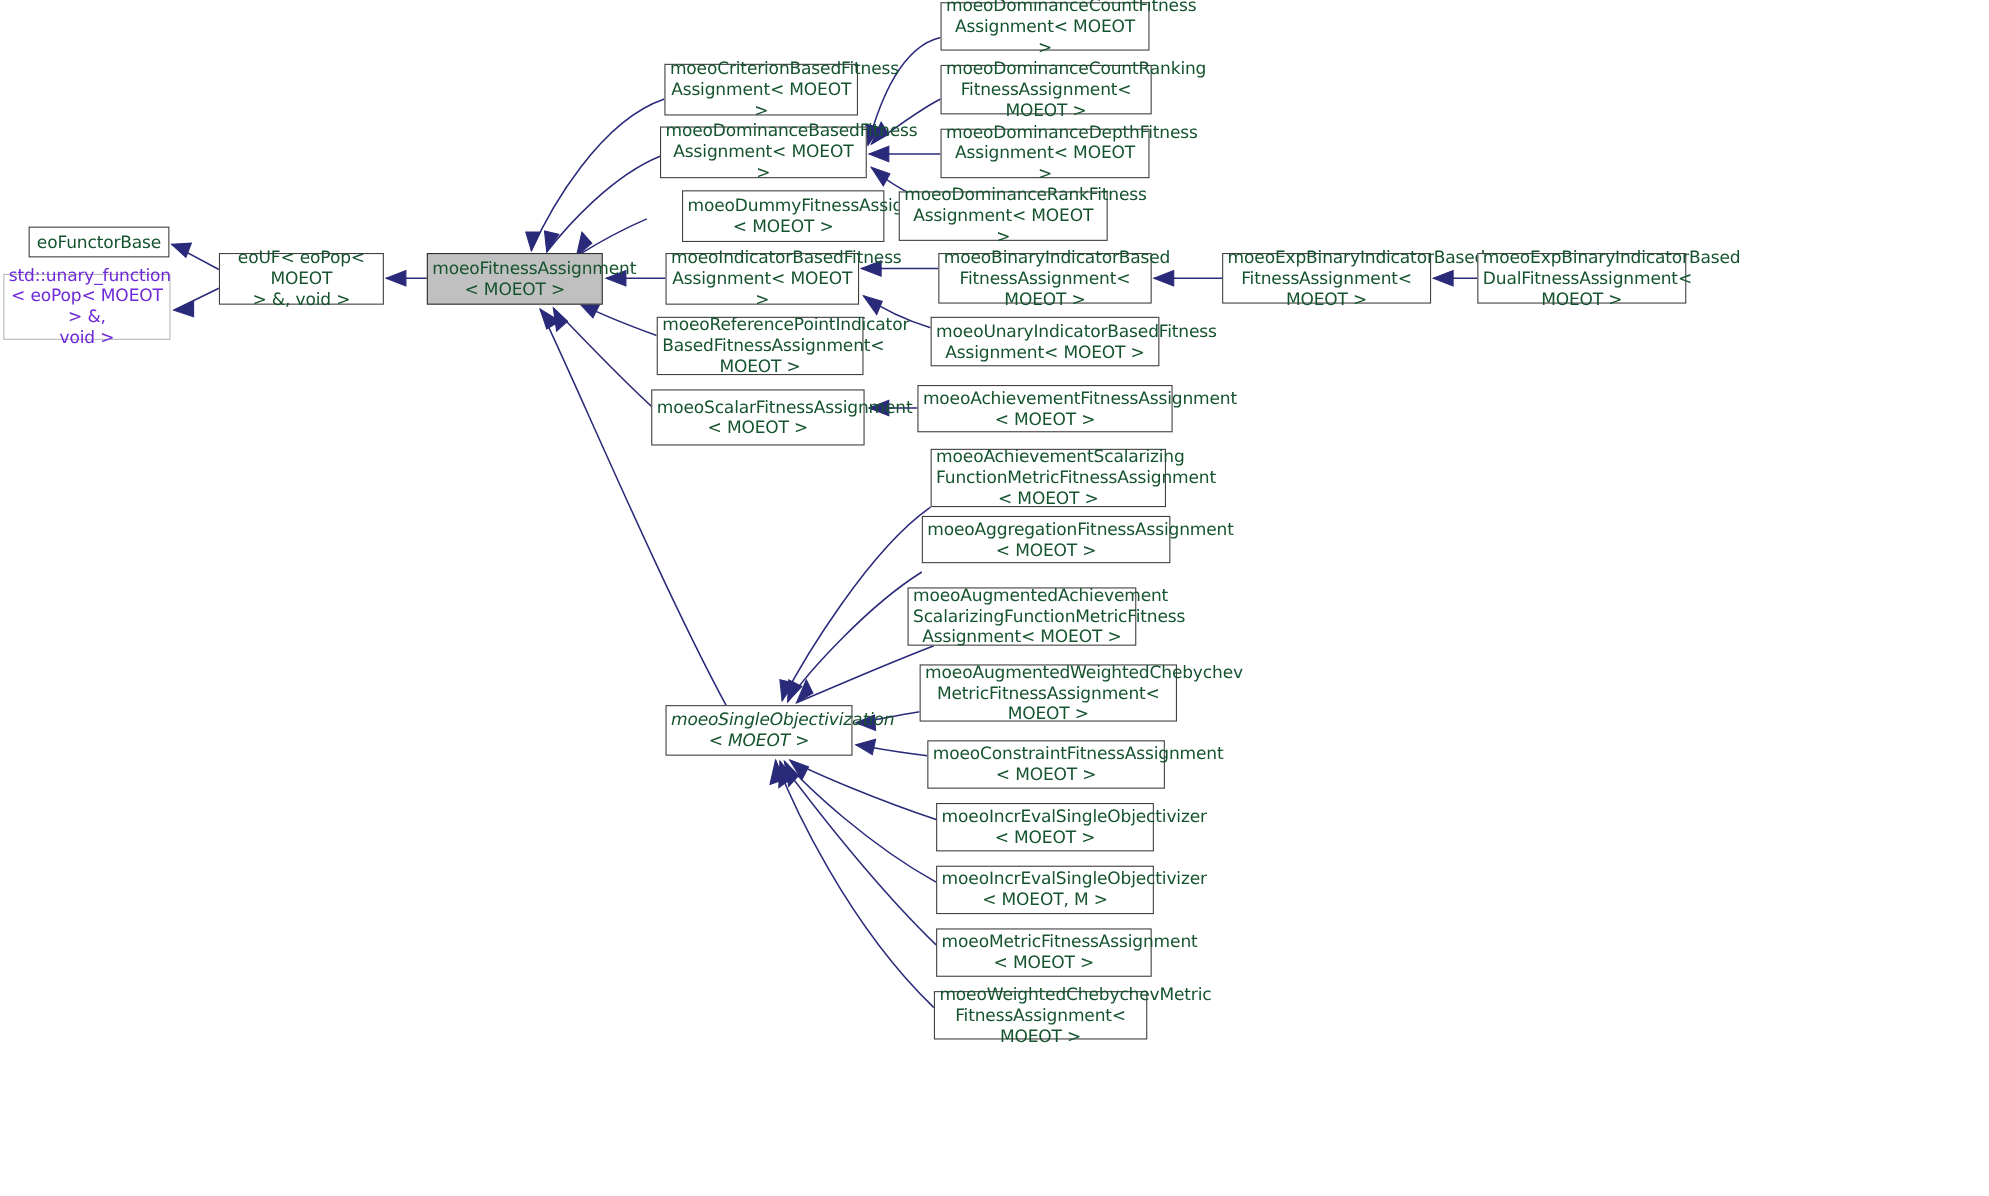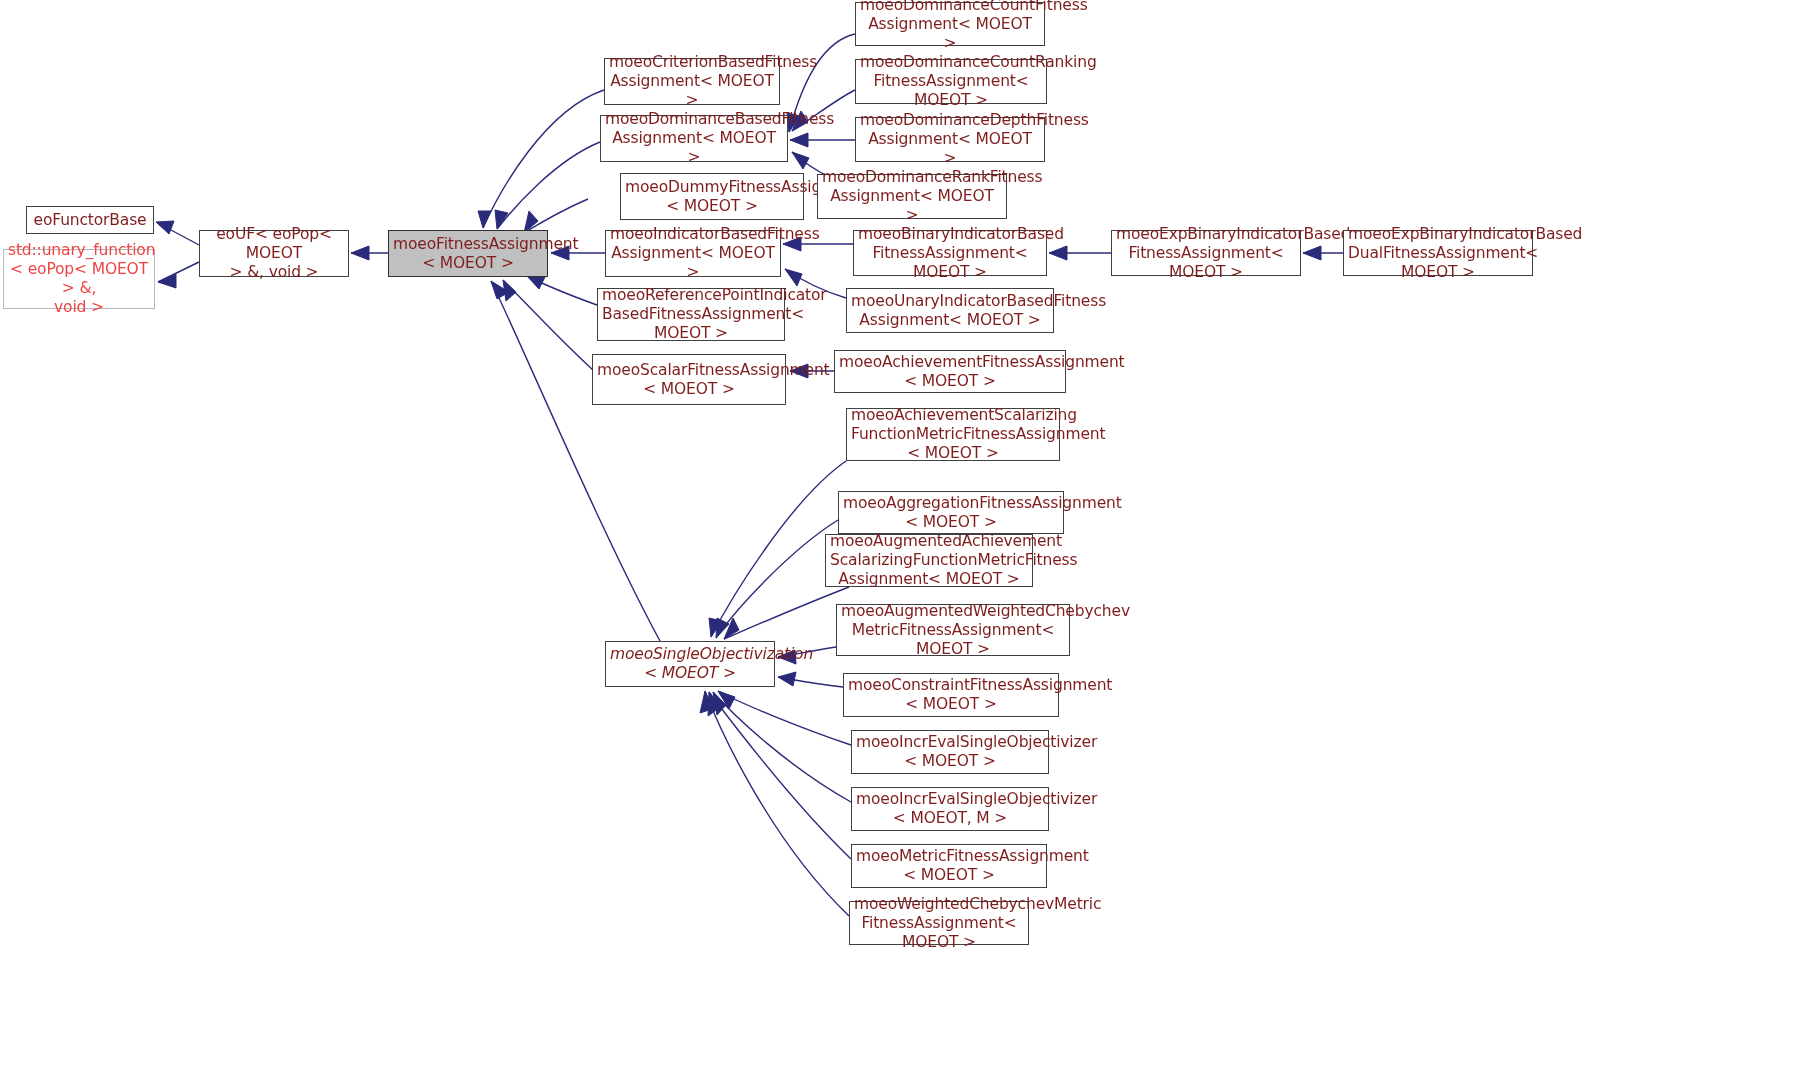--- a/index.html
+++ b/index.html
@@ -22,39 +22,39 @@
     top: 0;
     width: 1808px;
     height: 1087px;
     pointer-events: none;
   }
   .node {
     position: absolute;
     box-sizing: border-box;
     border: 1px solid #404040;
     background: #ffffff;
-    color: #7f1d1d;
+    color: #14532d;
     font-size: 15.5px;
     line-height: 19px;
     text-align: center;
     display: flex;
     align-items: center;
     justify-content: center;
     padding: 1px 4px;
     white-space: pre-line;
     letter-spacing: -0.15px;
     z-index: 2;
   }
   .node.root {
     background: #c0c0c0;
     border-color: #303030;
   }
   .node.faint {
     border-color: #b8b8b8;
-    color: #ef4444;
+    color: #6d28d9;
   }
   .node-label {
     display: block;
     width: 100%;
   }
 </style>
 </head>
 <body>
 
 <div id="canvas">
@@ -206,39 +206,39 @@
 Assignment&lt; MOEOT &gt;</span></div>
       <div class="node" style="left: 853px; top: 230px; width: 194px; height: 46px;"><span class="node-label">moeoBinaryIndicatorBased
 FitnessAssignment&lt; MOEOT &gt;</span></div>
       <div class="node" style="left: 846px; top: 288px; width: 208px; height: 45px;"><span class="node-label">moeoUnaryIndicatorBasedFitness
 Assignment&lt; MOEOT &gt;</span></div>
       <div class="node" style="left: 834px; top: 350px; width: 232px; height: 43px;"><span class="node-label">moeoAchievementFitnessAssignment
 &lt; MOEOT &gt;</span></div>
       <div class="node" style="left: 846px; top: 408px; width: 214px; height: 53px;"><span class="node-label">moeoAchievementScalarizing
 FunctionMetricFitnessAssignment
 &lt; MOEOT &gt;</span></div>
-      <div class="node" style="left: 838px; top: 491px; width: 226px; height: 43px;"><span class="node-label">moeoAggregationFitnessAssignment
+      <div class="node" style="left: 838px; top: 469px; width: 226px; height: 43px;"><span class="node-label">moeoAggregationFitnessAssignment
 &lt; MOEOT &gt;</span></div>
       <div class="node" style="left: 825px; top: 534px; width: 208px; height: 53px;"><span class="node-label">moeoAugmentedAchievement
 ScalarizingFunctionMetricFitness
 Assignment&lt; MOEOT &gt;</span></div>
       <div class="node" style="left: 836px; top: 604px; width: 234px; height: 52px;"><span class="node-label">moeoAugmentedWeightedChebychev
 MetricFitnessAssignment&lt;
 MOEOT &gt;</span></div>
       <div class="node" style="left: 605px; top: 641px; width: 170px; height: 46px; font-style: italic;"><span class="node-label">moeoSingleObjectivization
 &lt; MOEOT &gt;</span></div>
       <div class="node" style="left: 843px; top: 673px; width: 216px; height: 44px;"><span class="node-label">moeoConstraintFitnessAssignment
 &lt; MOEOT &gt;</span></div>
       <div class="node" style="left: 851px; top: 730px; width: 198px; height: 44px;"><span class="node-label">moeoIncrEvalSingleObjectivizer
 &lt; MOEOT &gt;</span></div>
       <div class="node" style="left: 851px; top: 787px; width: 198px; height: 44px;"><span class="node-label">moeoIncrEvalSingleObjectivizer
 &lt; MOEOT, M &gt;</span></div>
       <div class="node" style="left: 851px; top: 844px; width: 196px; height: 44px;"><span class="node-label">moeoMetricFitnessAssignment
 &lt; MOEOT &gt;</span></div>
-      <div class="node" style="left: 849px; top: 901px; width: 180px; height: 44px;"><span class="node-label">moeoWeightedChebychevMetric
+      <div class="node" style="left: 849px; top: 901px; width: 194px; height: 44px;"><span class="node-label">moeoWeightedChebychevMetric
 FitnessAssignment&lt; MOEOT &gt;</span></div>
       <div class="node" style="left: 1111px; top: 230px; width: 190px; height: 46px;"><span class="node-label">moeoExpBinaryIndicatorBased
 FitnessAssignment&lt; MOEOT &gt;</span></div>
       <div class="node" style="left: 1343px; top: 230px; width: 190px; height: 46px;"><span class="node-label">moeoExpBinaryIndicatorBased
 DualFitnessAssignment&lt; MOEOT &gt;</span></div>
     </div>
 
 </div>
 
 </body></html>

